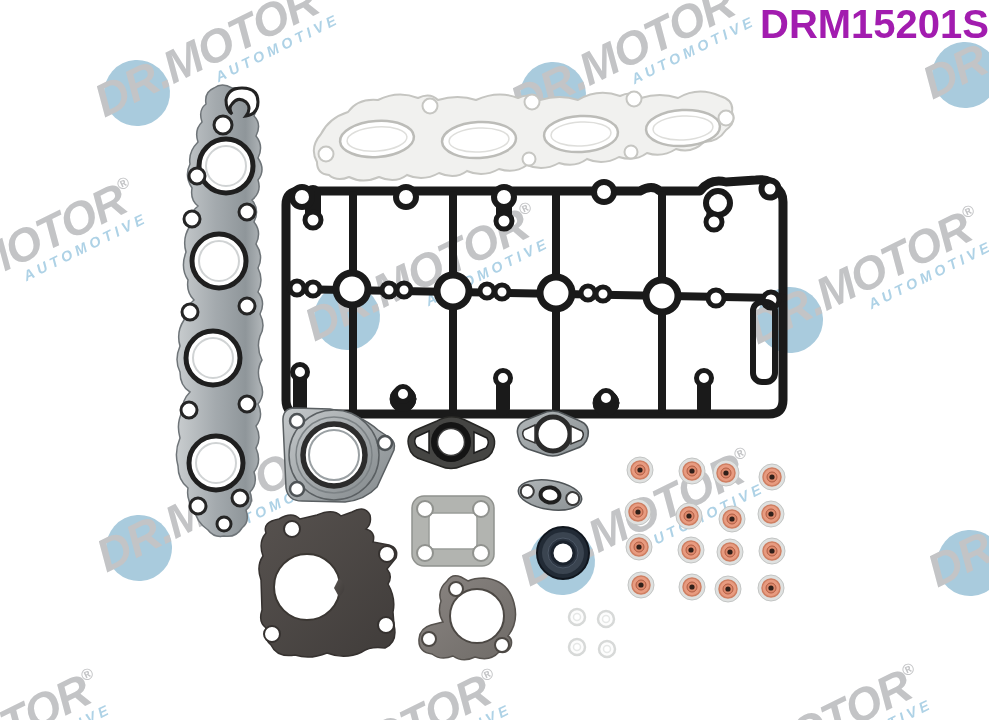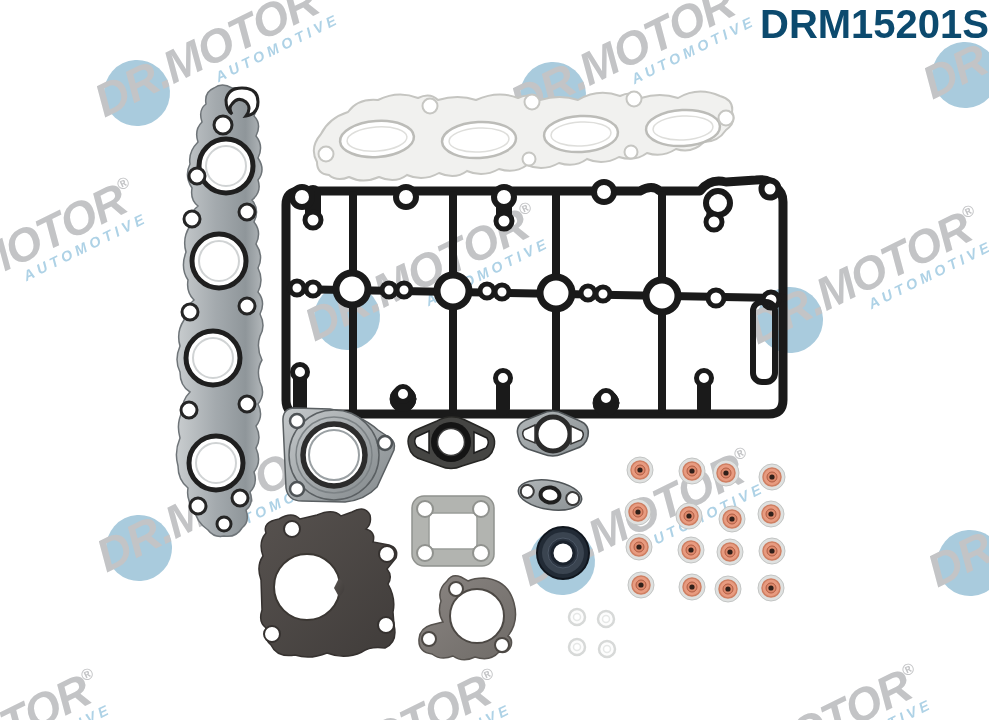--- a/index.html
+++ b/index.html
@@ -9,21 +9,21 @@
   #wm-layer{position:absolute;inset:0;z-index:1;}
   .wm{position:absolute;width:0;height:0;}
   .wm-circle{position:absolute;left:-33px;top:-33px;width:66px;height:66px;border-radius:50%;}
   .wm-text{position:absolute;left:-40px;top:-31px;font:700 46px/1 "Liberation Sans",sans-serif;
            font-style:italic;letter-spacing:-1px;white-space:nowrap;}
   .wm-reg{font-size:16px;position:relative;top:-22px;font-style:italic;}
   .wm-sub{position:absolute;left:118px;top:45px;font:700 14.5px/1 "Liberation Sans",sans-serif;
           font-style:italic;letter-spacing:4px;white-space:nowrap;}
   #parts-svg{position:absolute;inset:0;z-index:2;}
   #part-number{position:absolute;left:760px;top:4px;z-index:3;
-               font:700 40px/1 "Liberation Sans",sans-serif;color:#0c4a6e;}
+               font:700 40px/1 "Liberation Sans",sans-serif;color:#a21caf;}
 </style>
 </head>
 <body>
 
 <div id="stage">
 
   <div id="wm-layer">
       <div class="wm" style="left: 137px; top: 93px; transform: rotate(-26deg);">
         <div class="wm-circle" style="background: rgb(169, 203, 221);"></div>
         <div class="wm-text" style="color: rgb(195, 196, 198);"><span class="wm-brand">DR.MOTOR</span><div class="wm-sub" style="color: rgb(174, 210, 230);">AUTOMOTIVE</div></div>

